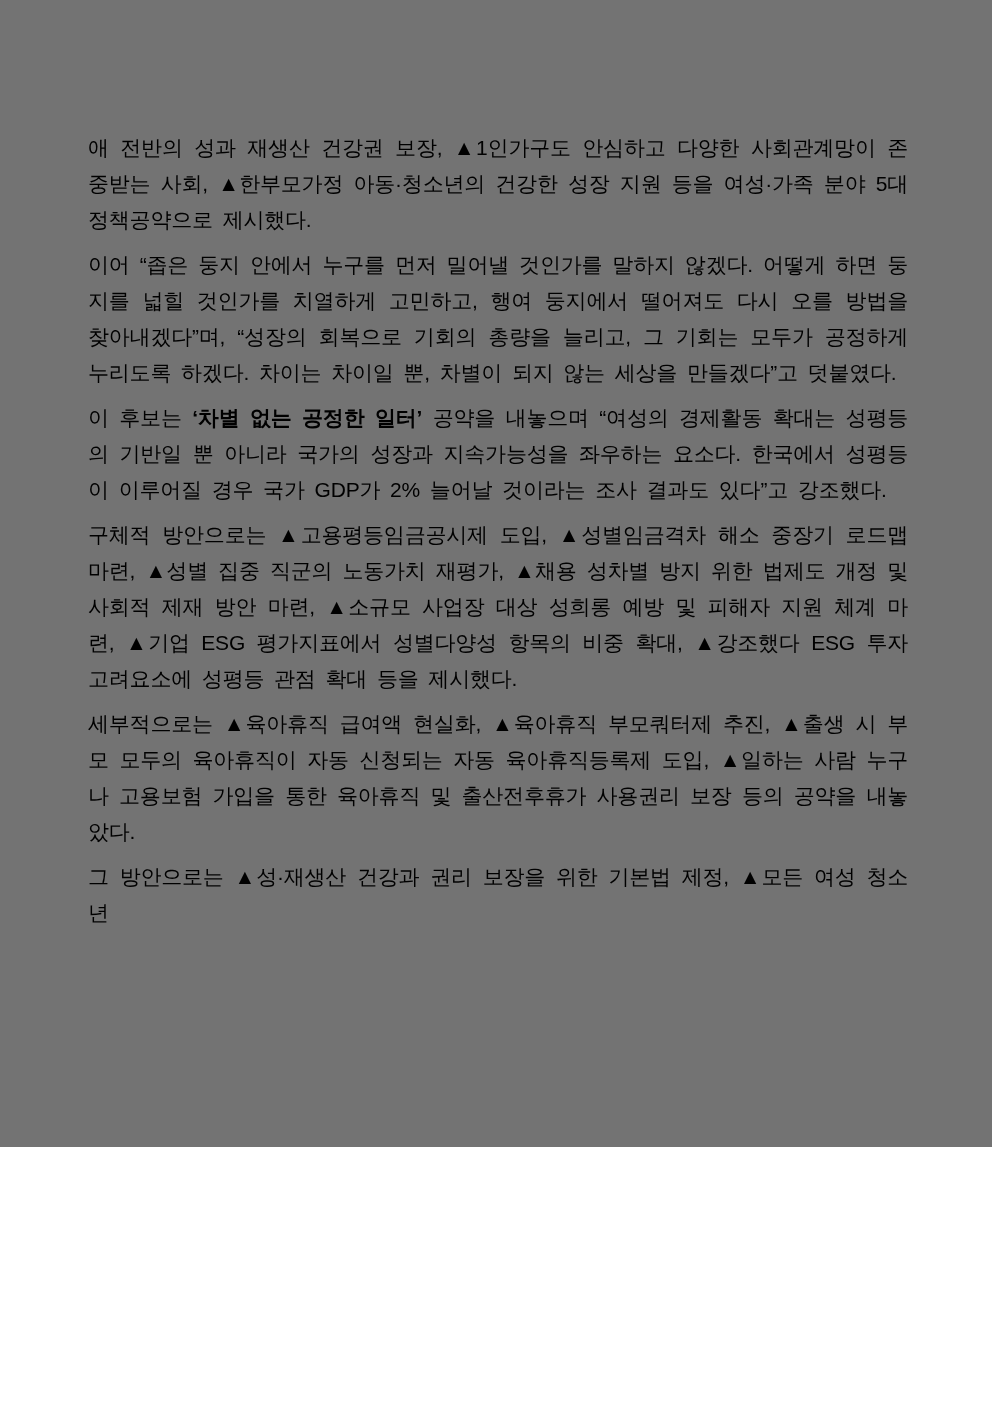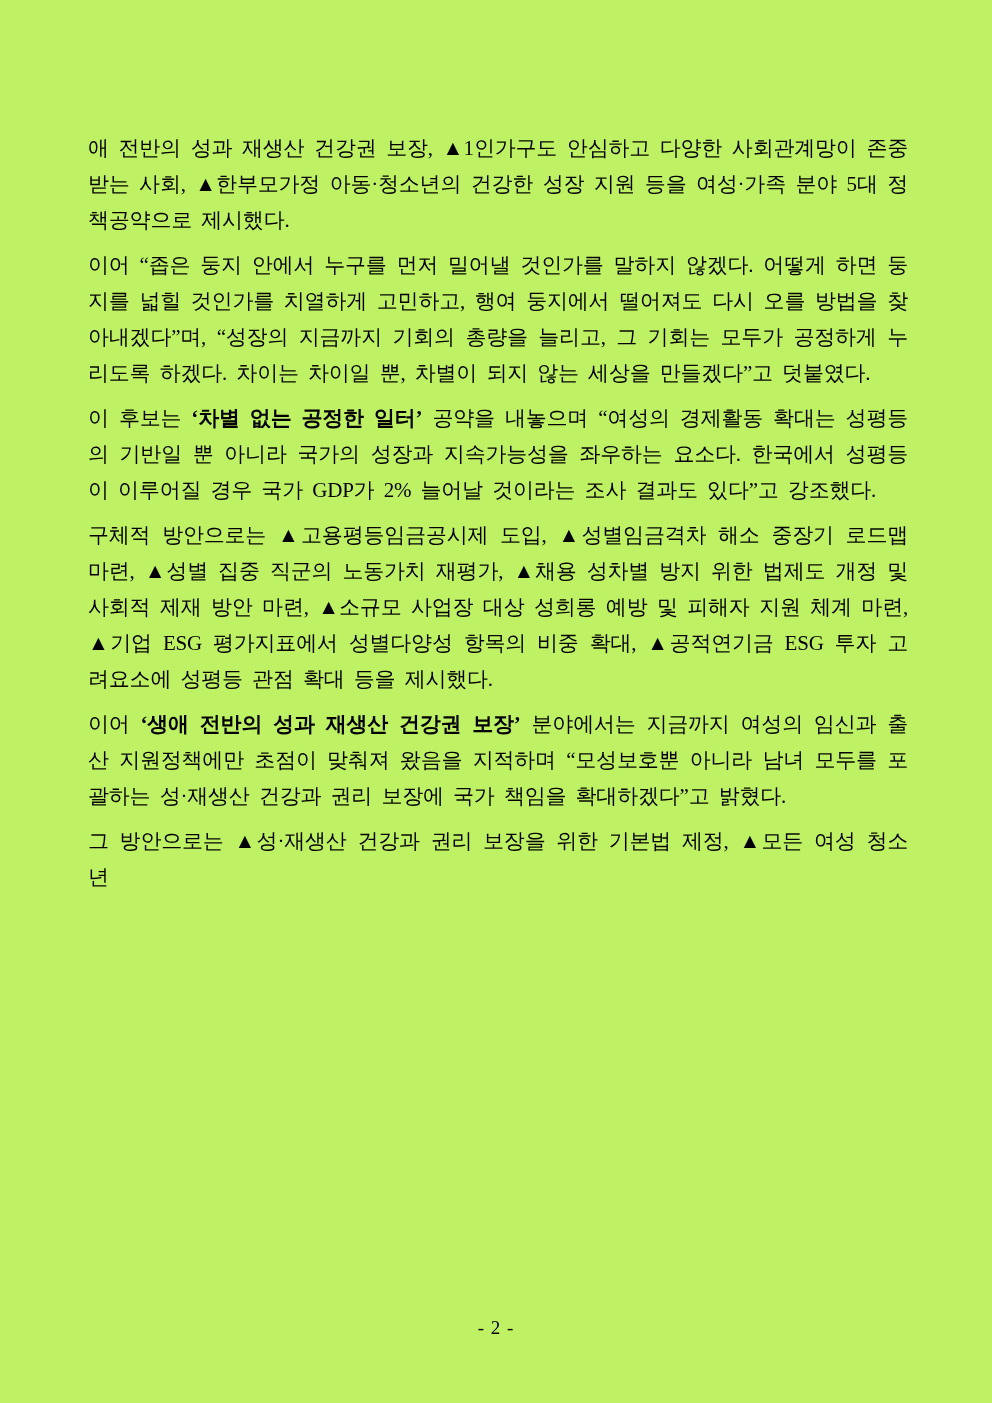--- a/index.html
+++ b/index.html
@@ -3,24 +3,24 @@
 <meta charset="utf-8">
 <style>
   html, body {
     margin: 0;
     padding: 0;
     background: #ffffff;
   }
   .page {
     position: relative;
     width: 992px;
-    height: 1403px;
-    background: #bef264;
+    height: 1147px;
+    background: #737373;
     color: #000000;
-    font-family: Liberation Serif, serif;
+    font-family: Liberation Sans, sans-serif;
     overflow: hidden;
   }
   .content {
     position: absolute;
     left: 88px;
     top: 130px;
     width: 820px;
   }
   p.para {
     margin: 0 0 9px 0;
@@ -47,28 +47,28 @@
 </style>
 </head>
 <body>
 
 <div class="page">
   <div class="content">
 
     <p class="para"><span>애 전반의 성과 재생산 건강권 보장, ▲1인가구도 안심하고 다양한 사회관계망이 존중받는 사회, ▲한부모가정 아동·청소년의 건강한 성장 지원 등을 여성·가족 분야 5대 정책공약으로 제시했다.</span></p>
 
 
-    <p class="para"><span>이어 “좁은 둥지 안에서 누구를 먼저 밀어낼 것인가를 말하지 않겠다. 어떻게 하면 둥지를 넓힐 것인가를 치열하게 고민하고, 행여 둥지에서 떨어져도 다시 오를 방법을 찾아내겠다”며, “성장의 지금까지 기회의 총량을 늘리고, 그 기회는 모두가 공정하게 누리도록 하겠다. 차이는 차이일 뿐, 차별이 되지 않는 세상을 만들겠다”고 덧붙였다.</span></p>
+    <p class="para"><span>이어 “좁은 둥지 안에서 누구를 먼저 밀어낼 것인가를 말하지 않겠다. 어떻게 하면 둥지를 넓힐 것인가를 치열하게 고민하고, 행여 둥지에서 떨어져도 다시 오를 방법을 찾아내겠다”며, “성장의 회복으로 기회의 총량을 늘리고, 그 기회는 모두가 공정하게 누리도록 하겠다. 차이는 차이일 뿐, 차별이 되지 않는 세상을 만들겠다”고 덧붙였다.</span></p>
 
     <p class="para"><span>이 후보는 </span><span class="b">‘차별 없는 공정한 일터’</span><span> 공약을 내놓으며 “여성의 경제활동 확대는 성평등의 기반일 뿐 아니라 국가의 성장과 지속가능성을 좌우하는 요소다. 한국에서 성평등이 이루어질 경우 국가 GDP가 2% 늘어날 것이라는 조사 결과도 있다”고 강조했다.</span></p>
 
-    <p class="para"><span>구체적 방안으로는 ▲고용평등임금공시제 도입, ▲성별임금격차 해소 중장기 로드맵 마련, ▲성별 집중 직군의 노동가치 재평가, ▲채용 성차별 방지 위한 법제도 개정 및 사회적 제재 방안 마련, ▲소규모 사업장 대상 성희롱 예방 및 피해자 지원 체계 마련, ▲기업 ESG 평가지표에서 성별다양성 항목의 비중 확대, ▲공적연기금 ESG 투자 고려요소에 성평등 관점 확대 등을 제시했다.</span></p>
+    <p class="para"><span>구체적 방안으로는 ▲고용평등임금공시제 도입, ▲성별임금격차 해소 중장기 로드맵 마련, ▲성별 집중 직군의 노동가치 재평가, ▲채용 성차별 방지 위한 법제도 개정 및 사회적 제재 방안 마련, ▲소규모 사업장 대상 성희롱 예방 및 피해자 지원 체계 마련, ▲기업 ESG 평가지표에서 성별다양성 항목의 비중 확대, ▲강조했다 ESG 투자 고려요소에 성평등 관점 확대 등을 제시했다.</span></p>
 
 
+    <p class="para"><span>세부적으로는 ▲육아휴직 급여액 현실화, ▲육아휴직 부모쿼터제 추진, ▲출생 시 부모 모두의 육아휴직이 자동 신청되는 자동 육아휴직등록제 도입, ▲일하는 사람 누구나 고용보험 가입을 통한 육아휴직 및 출산전후휴가 사용권리 보장 등의 공약을 내놓았다.</span></p>
 
-    <p class="para"><span>이어 </span><span class="b">‘생애 전반의 성과 재생산 건강권 보장’</span><span> 분야에서는 지금까지 여성의 임신과 출산 지원정책에만 초점이 맞춰져 왔음을 지적하며 “모성보호뿐 아니라 남녀 모두를 포괄하는 성·재생산 건강과 권리 보장에 국가 책임을 확대하겠다”고 밝혔다.</span></p>
 
     <p class="para"><span>그 방안으로는 ▲성·재생산 건강과 권리 보장을 위한 기본법 제정, ▲모든 여성 청소년</span></p>
 
   </div>
 
   <div class="footer">- 2 -</div>
 </div>
 
 </body></html>

